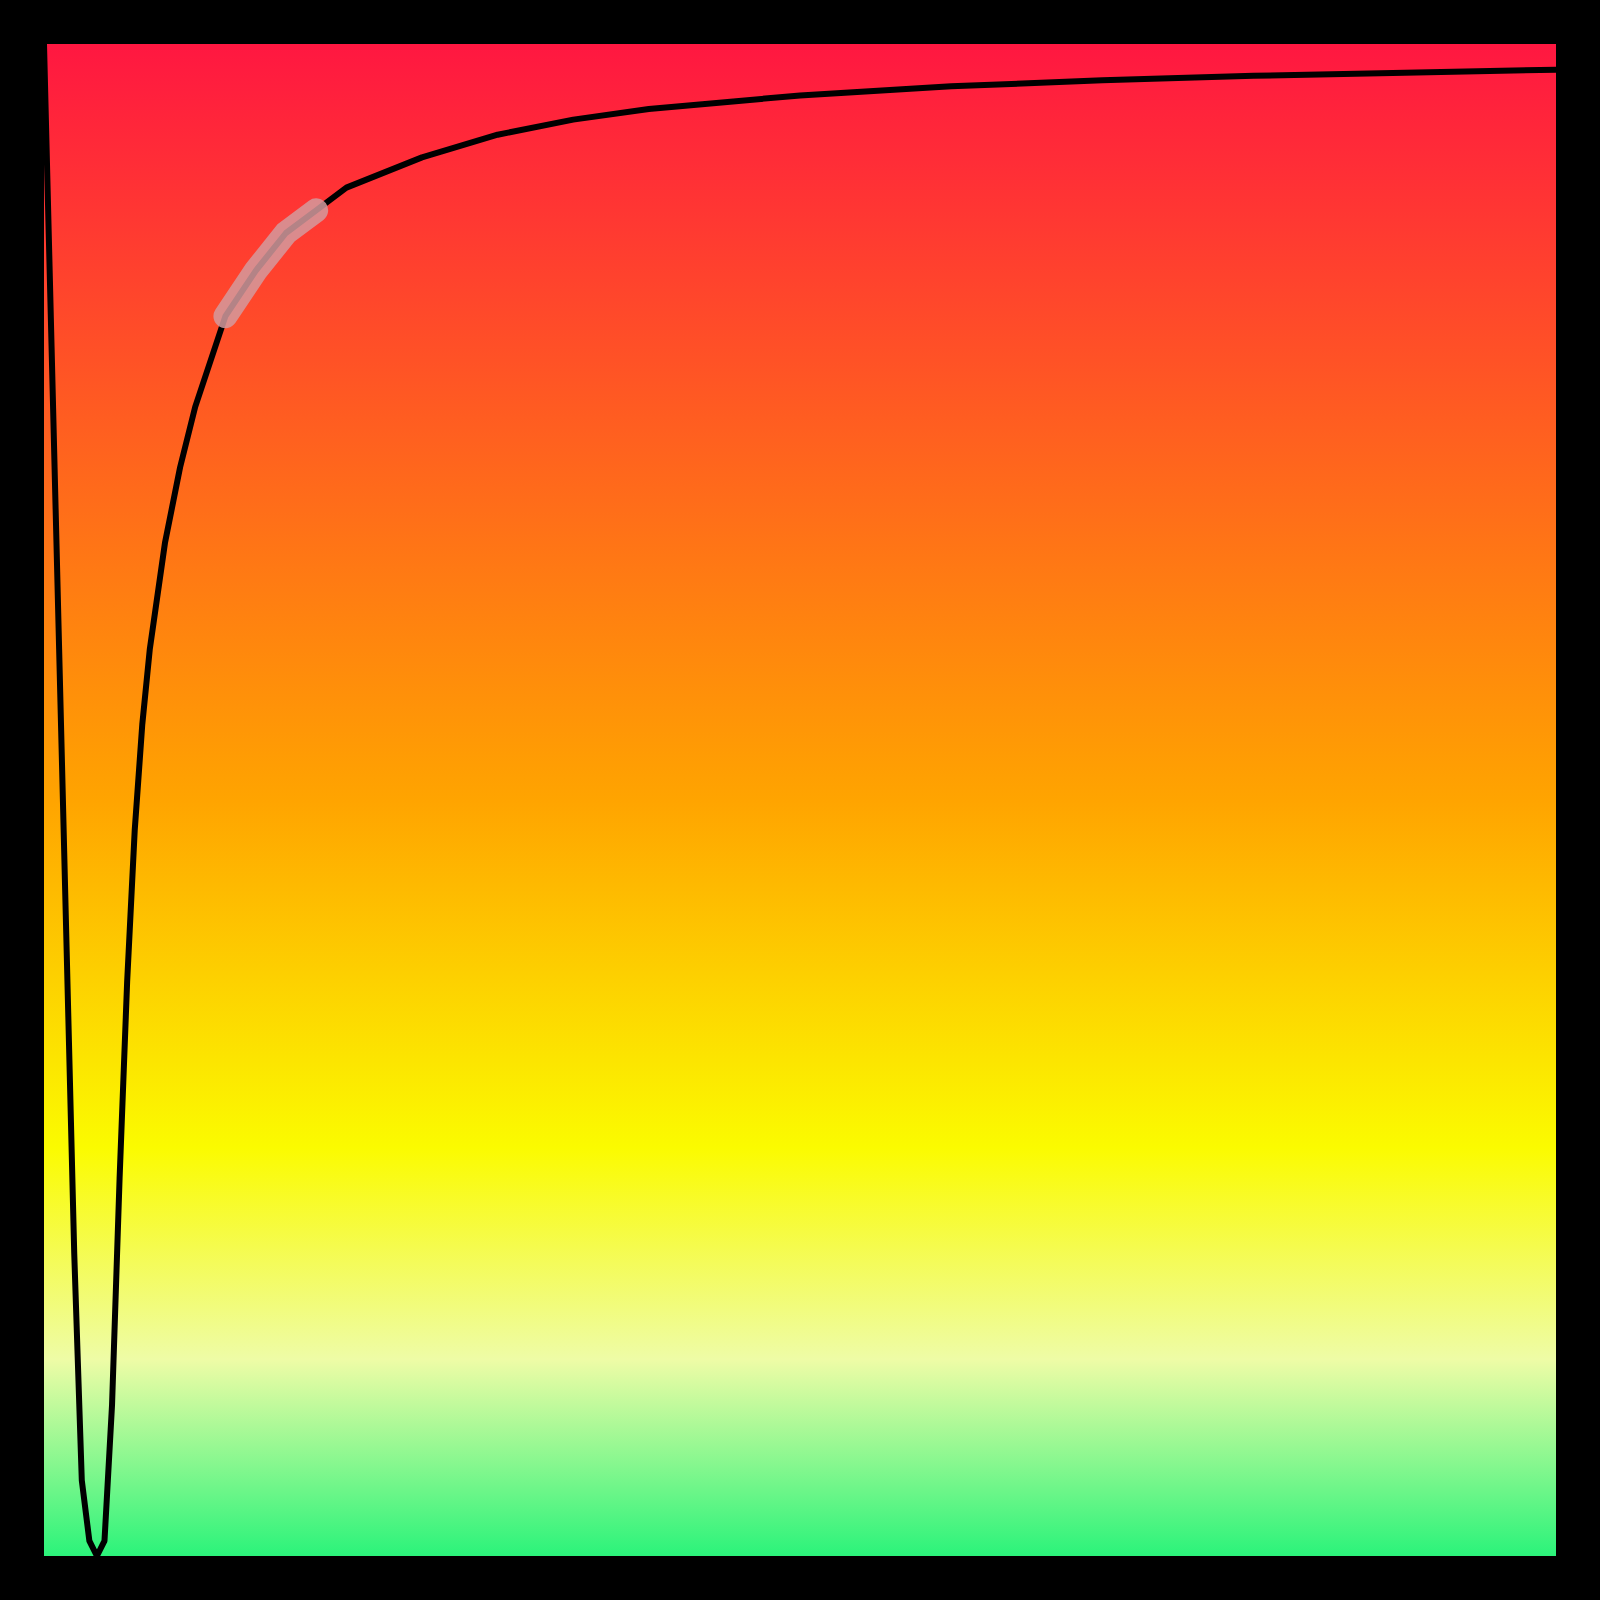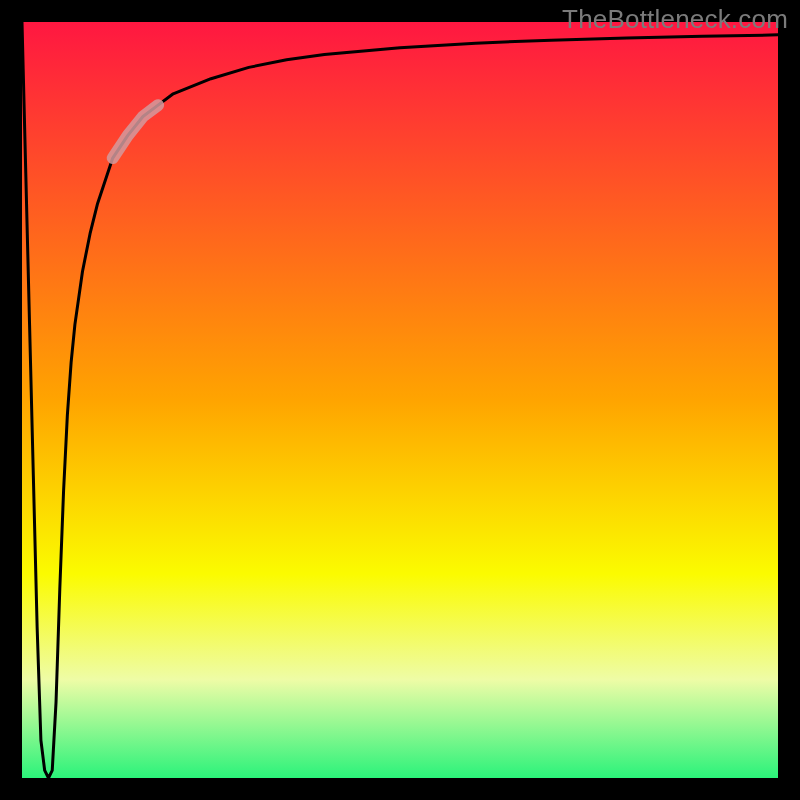--- a/index.html
+++ b/index.html
@@ -23,21 +23,20 @@
   svg.chart {
     position: absolute;
     top: 0; left: 0;
     width: 800px; height: 800px;
   }
 </style>
 </head>
 <body>
 
 <div class="wrap">
-  <div class="watermark">TheBottleneck.com</div>
   <svg class="chart" viewBox="0 0 800 800">
     <defs>
       <linearGradient id="bg-grad" x1="0" y1="0" x2="0" y2="1">
           <stop offset="0%" stop-color="#ff1741"></stop>
           <stop offset="50%" stop-color="#ffa400"></stop>
           <stop offset="73%" stop-color="#fbfb00"></stop>
           <stop offset="87%" stop-color="#eefca6"></stop>
           <stop offset="100%" stop-color="#2bf37a"></stop>
         </linearGradient>
     </defs>

